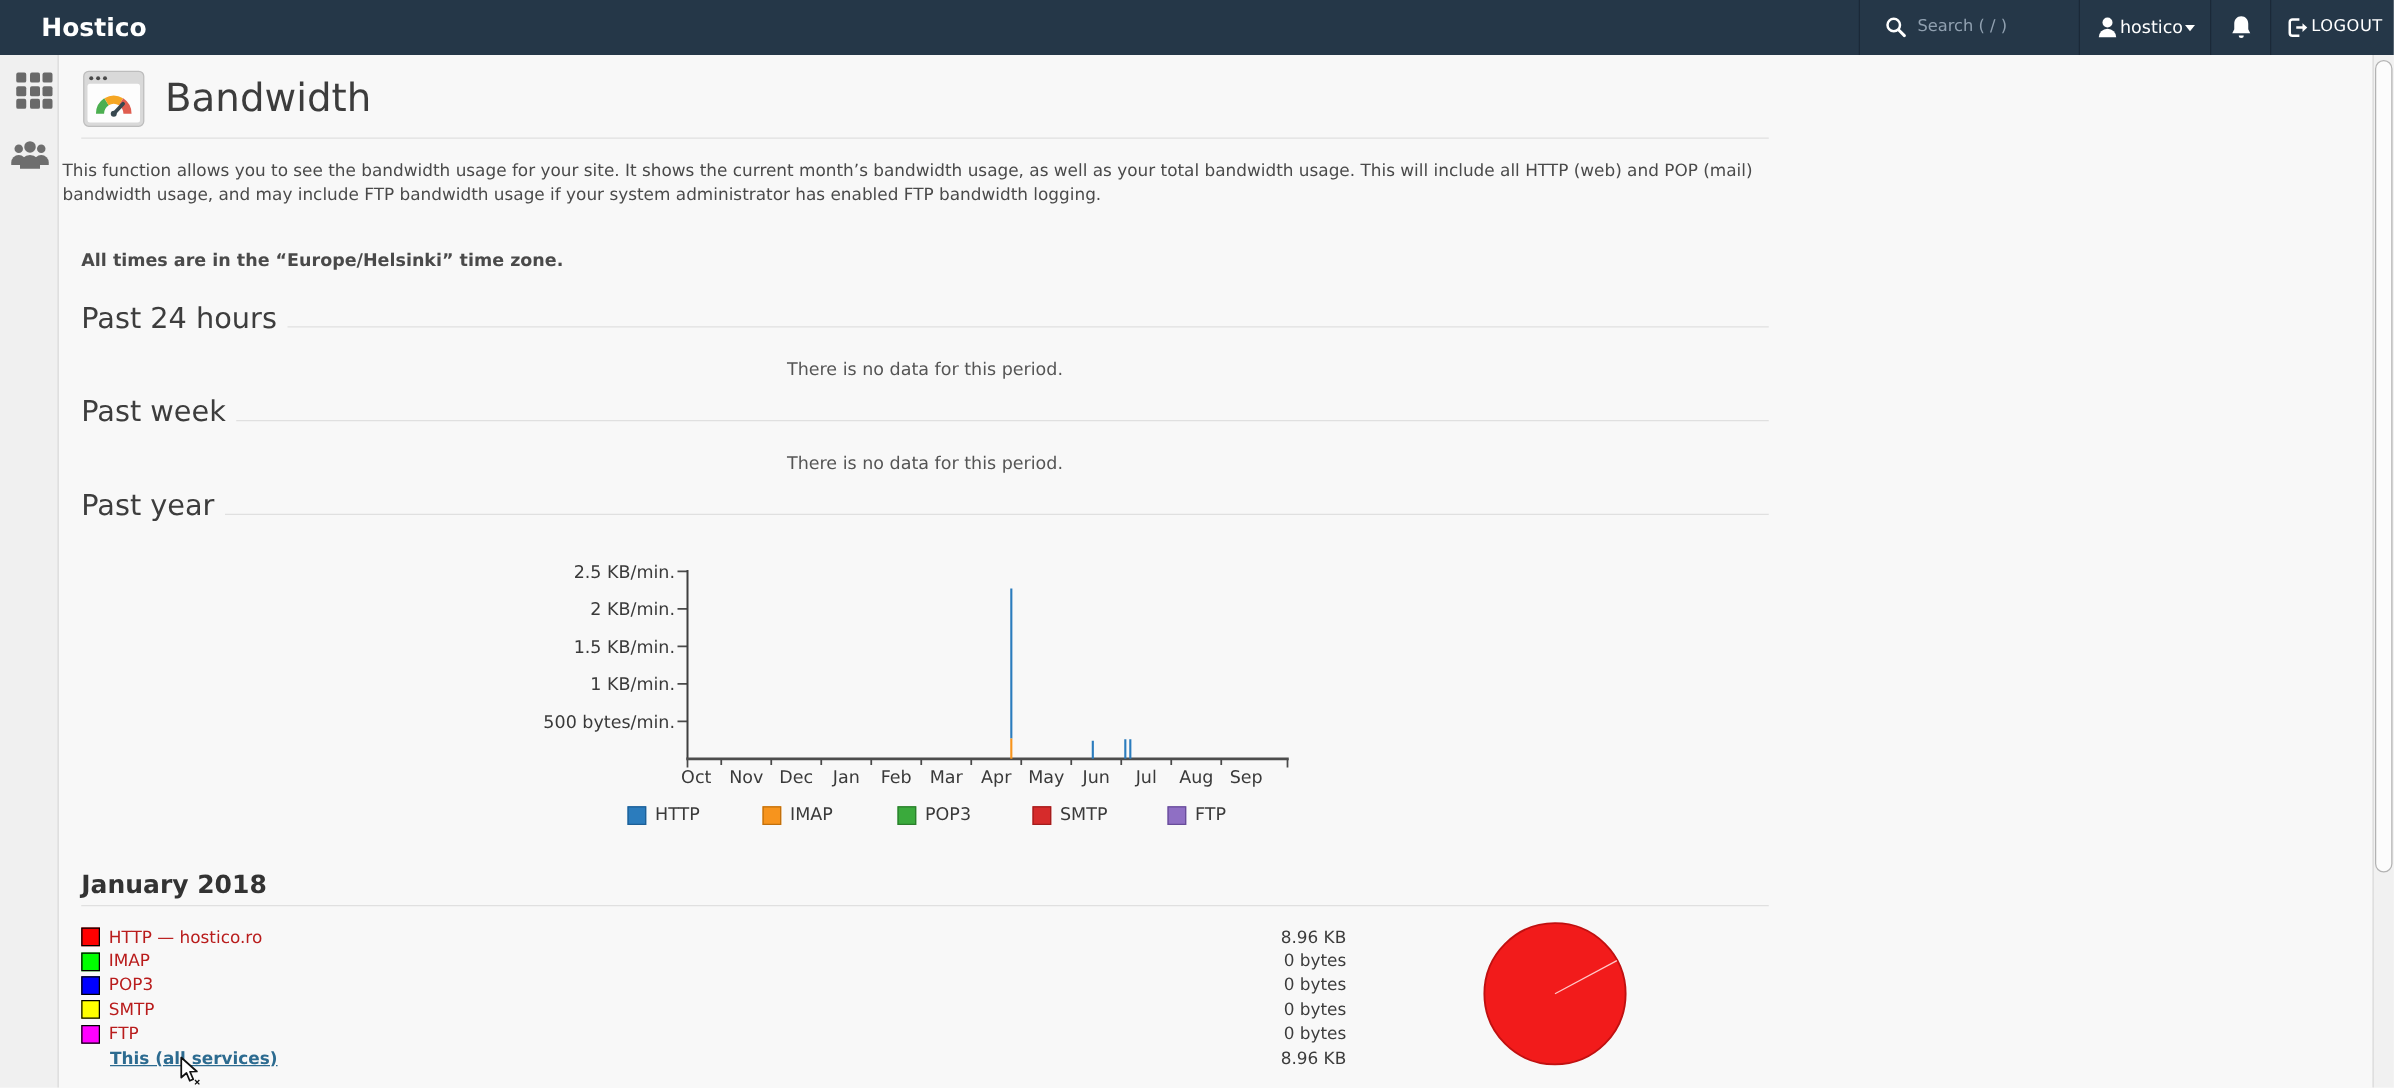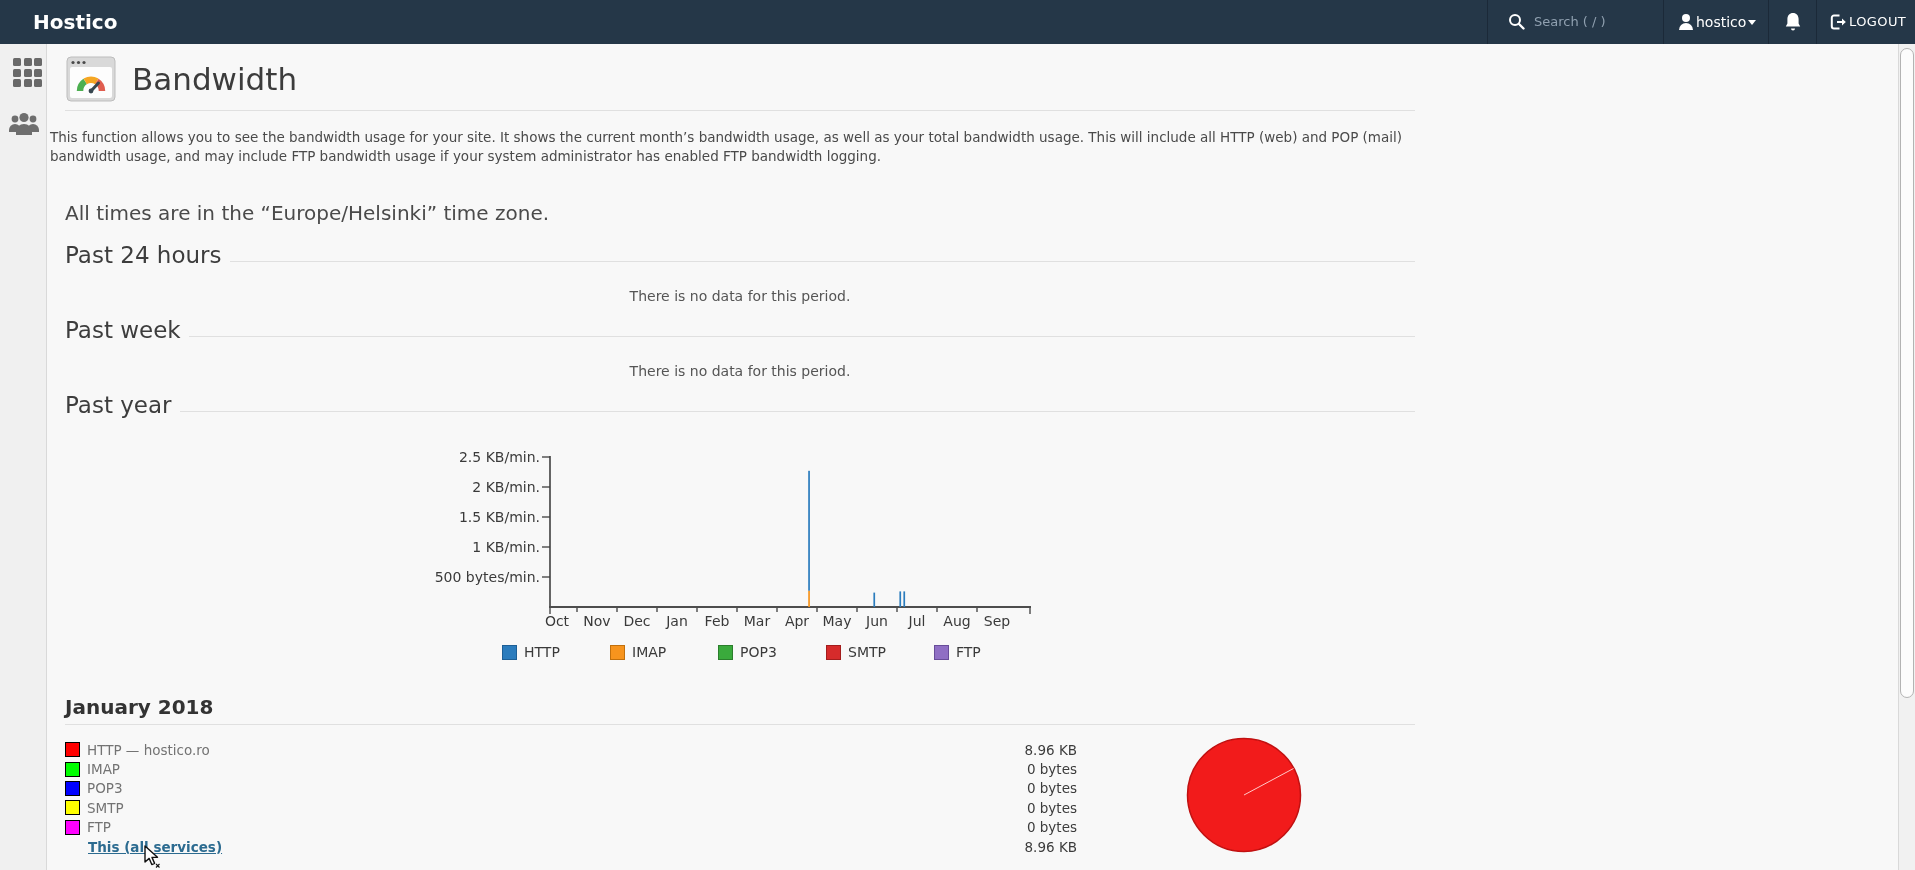--- a/index.html
+++ b/index.html
@@ -29,40 +29,40 @@
   .grid-ic { position:absolute; left:13px; top:14px; display:grid; grid-template-columns:repeat(3,8px); grid-template-rows:repeat(3,8px); gap:2.5px; }
   .grid-ic div { background:#696969; border-radius:1.5px; }
   .users-ic { position:absolute; left:7px; top:64px; }
 
   
   .titlebar { position:absolute; left:66px; top:56px; display:flex; align-items:center; }
   .app-ic { width:50px; height:46px; margin-right:16px; }
   h1.pg { font-size:31px; font-weight:400; color:#3c3c3c; }
   .rule { position:absolute; left:65px; width:1350px; height:1px; background:#e0e0e0; }
   .desc { position:absolute; left:50px; top:128px; width:1412px; font-size:13.5px; line-height:1.42; color:#4a4a4a; }
-  .tz { position:absolute; left:65px; top:201px; font-size:20px; color:#4a4a4a; }
+  .tz { position:absolute; left:65px; top:201px; font-size:14px; color:#4a4a4a;font-weight:bold; }
 
   .h2row { position:absolute; left:65px; width:1350px; display:flex; }
   .h2row h2 { font-size:23px; font-weight:400; color:#3d3d3d; white-space:nowrap; }
   .h2row .line { flex:1; height:1px; background:#e0e0e0; align-self:flex-end; margin:0 0 6px 8px; }
   .nodata { position:absolute; left:65px; width:1350px; text-align:center; font-size:14px; color:#555; }
 
   
   .chart-wrap { position:absolute; left:430px; top:445px;text-align:center; }
   .legend { position:absolute; left:502px; top:644px; display:flex; }
   .legend .item { width:108px; display:flex; align-items:center; }
   .legend .sw { width:15px; height:15px; border:1px solid #000; margin-right:7px; }
   .legend .lb { font-size:14px; color:#3a3a3a; }
 
   
   .h3row { position:absolute; left:65px; top:695px; font-size:20px; font-weight:bold; color:#333; }
   .jtable { position:absolute; left:65px; top:740px; width:1012px; }
   .jrow { display:flex; align-items:center; height:19.4px; }
   .jrow .sw { width:15px; height:15px; border:1px solid #000; margin-right:7px; flex:0 0 auto; }
-  .jrow .lbl { font-size:13.5px; color:#737373; }
+  .jrow .lbl { font-size:13.5px; color:#b91c1c; }
   .jrow .lbl.total { margin-left:23px; color:#2c6b90; font-weight:bold; text-decoration:underline; }
   .jrow .val { margin-left:auto; font-size:13.5px; color:#3c3c3c; }
   .pie { position:absolute; left:1186px; top:737px; }
   .cursor { position:absolute; left:144px; top:845px; z-index:40; }
 </style>
 </head>
 <body>
 
 <div class="topbar">
   <span class="brand">Hostico</span>

